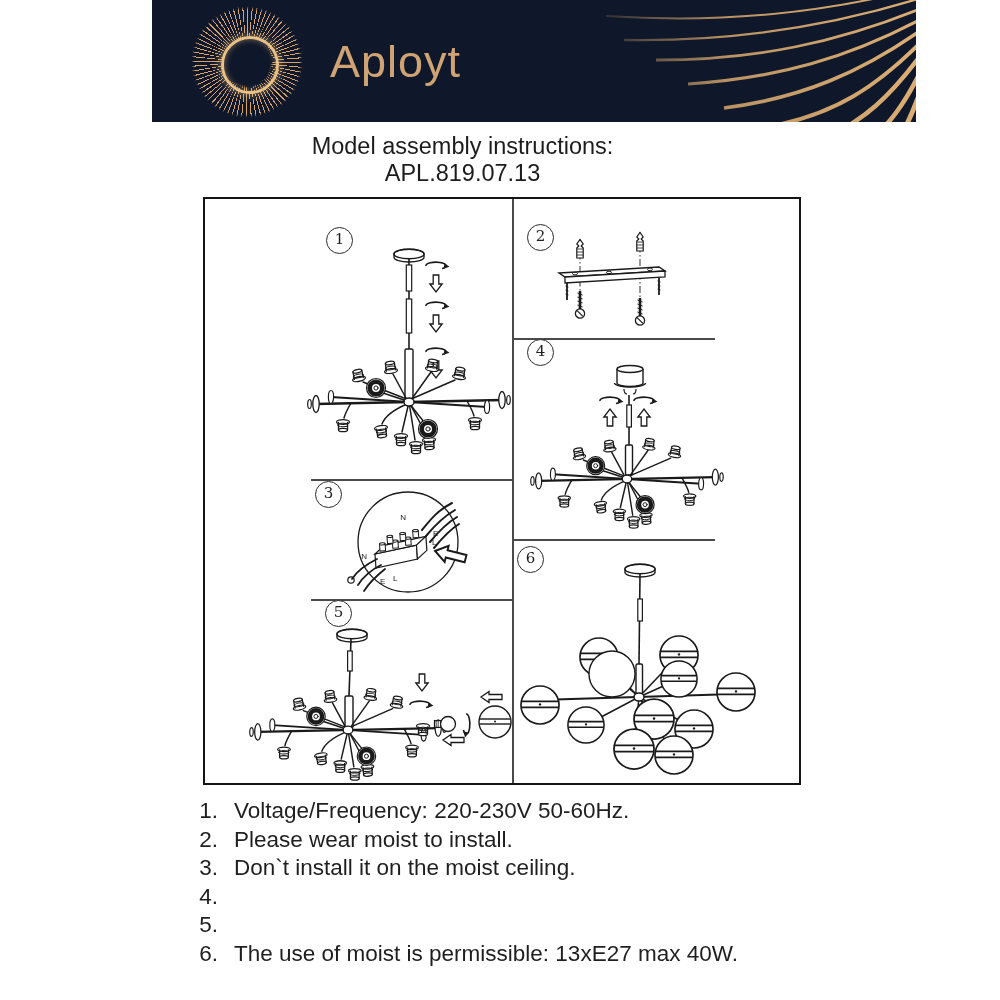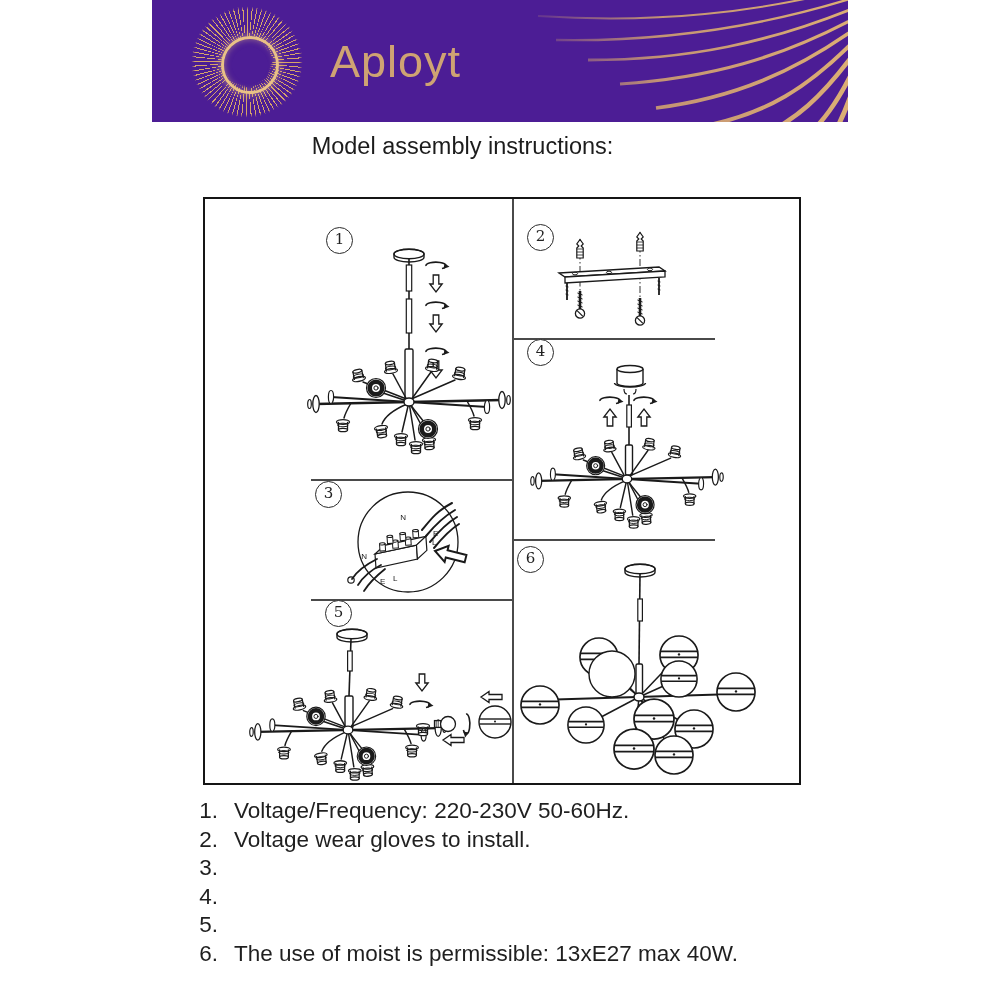--- a/index.html
+++ b/index.html
@@ -1,19 +1,19 @@
 <!DOCTYPE html>
 <html><head>
 <meta charset="utf-8">
 <style>
   html,body{margin:0;padding:0;background:#ffffff;}
   body{width:1000px;height:1000px;position:relative;font-family:"Liberation Sans",sans-serif;color:#1f1f1f;overflow:hidden;}
 
   
-  .banner{position:absolute;left:152px;top:0;width:696px;height:122px;background:#4c1d95;overflow:hidden;}
+  .banner{position:absolute;left:152px;top:0;width:764px;height:122px;background:#0f172a;overflow:hidden;}
   .sunburst{position:absolute;left:37px;top:4px;width:116px;height:116px;border-radius:50%;
     background:repeating-conic-gradient(from 0deg,#d7a468 0deg 1.15deg,rgba(0,0,0,0) 1.15deg 5deg);
     -webkit-mask:radial-gradient(circle closest-side,transparent 0 40%,#000 46% 90%,transparent 96%);
     mask:radial-gradient(circle closest-side,transparent 0 40%,#000 46% 90%,transparent 96%);}
   .sunring{position:absolute;left:69px;top:36px;width:52px;height:52px;border-radius:50%;
     border:3px solid #e9c186;box-shadow:0 0 8px 1px rgba(233,193,134,.55), inset 0 0 6px rgba(233,193,134,.5);}
   .brand{position:absolute;left:178px;top:36px;font-size:45px;letter-spacing:1px;color:#cfa373;font-weight:400;}
   .rays{position:absolute;right:0;top:0;}
 
   
@@ -62,20 +62,21 @@
       <path d="M350,48 C314,98 286,122 248,138" stroke-width="4.4"></path>
       <path d="M351,58 C330,104 312,126 292,142" stroke-width="4.6"></path>
       <path d="M352,68 C340,108 330,128 320,144" stroke-width="4.8"></path>
       <path d="M353,80 C348,112 342,130 338,146" stroke-width="5"></path>
     </g>
   </svg>
 </div>
 
 <div class="title">
   <div>Model assembly instructions:</div>
+  <div>APL.819.07.13</div>
 </div>
 
 <div class="dbox">
   <div class="divider vline"></div>
   <div class="divider hl1"></div>
   <div class="divider hl2"></div>
   <div class="divider hr1"></div>
   <div class="divider hr2"></div>
 
   <svg class="art" width="594" height="584" viewBox="0 0 594 584">
@@ -351,24 +352,25 @@
   <div class="badge" style="left:312px;top:347px;">6</div>
 </div>
 
 <div class="instr">
   <div class="row">
     <span class="num">1.</span>
     <span class="txt">Voltage/Frequency: 220-230V 50-60Hz.</span>
   </div>
   <div class="row">
     <span class="num">2.</span>
-    <span class="txt">Voltage wear gloves to install.</span>
+    <span class="txt">Please wear moist to install.</span>
   </div>
   <div class="row">
     <span class="num">3.</span>
+    <span class="txt">Don`t install it on the moist ceiling.</span>
   </div>
   <div class="row">
     <span class="num">4.</span>
   </div>
   <div class="row">
     <span class="num">5.</span>
   </div>
   <div class="row">
     <span class="num">6.</span>
     <span class="txt">The use of moist is permissible: 13xE27 max 40W.</span>

